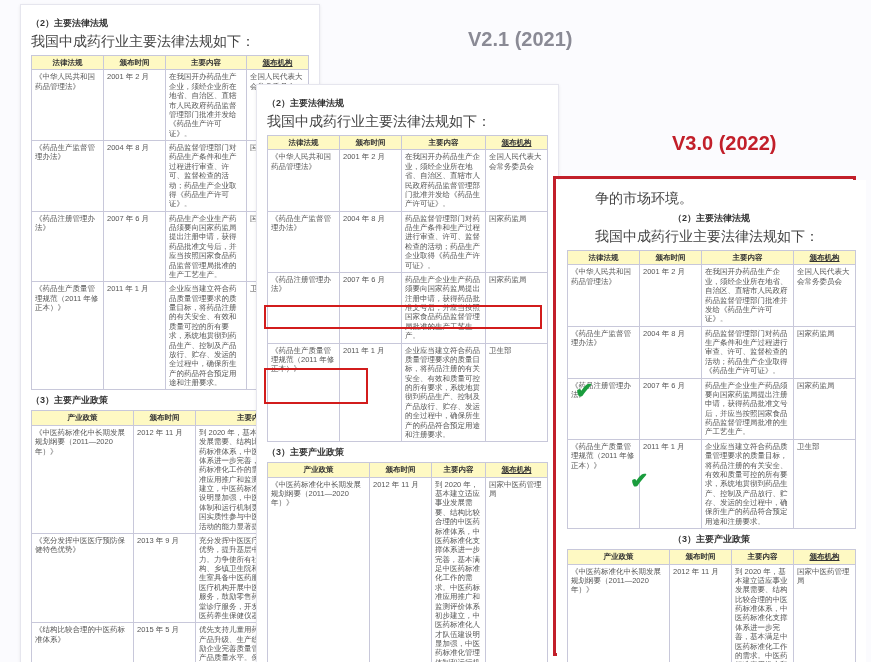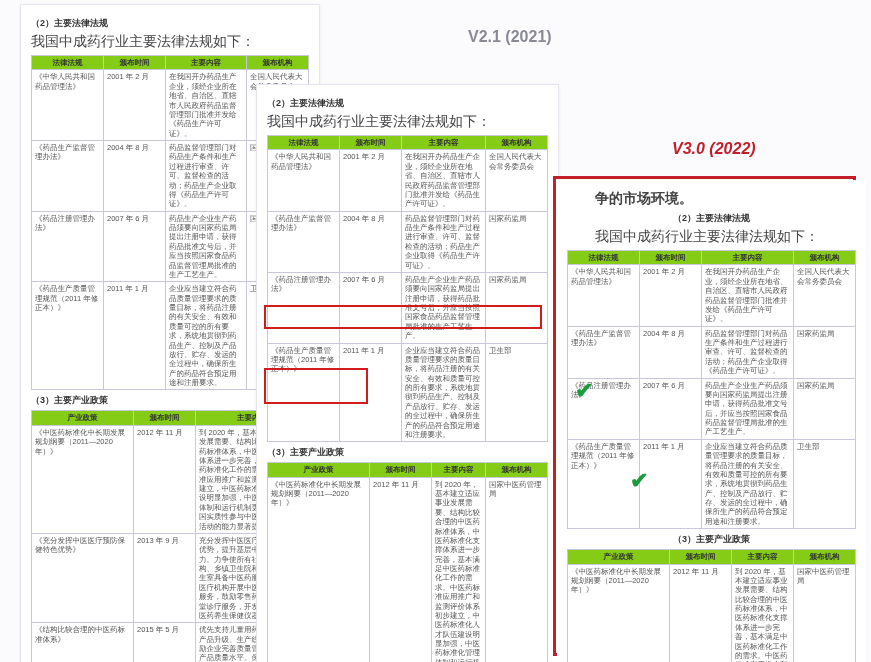--- a/index.html
+++ b/index.html
@@ -2,42 +2,42 @@
 <html><head>
 <meta charset="utf-8">
 <style>
   html,body{margin:0;padding:0;font-family:"Microsoft YaHei","SimSun",sans-serif;font-size:8px;color:#555;background:#fbfbfe;}
   .stage{position:relative;width:871px;height:662px;}
   .doc{position:absolute;background:#fff;border:1px solid #e6e6ee;padding:8px 10px 10px 10px;box-shadow:0 1px 3px rgba(0,0,0,0.08);}
   .doc h4{margin:4px 0 3px 0;font-size:9px;font-weight:600;color:#333;}
   .doc .sub{margin:2px 0 4px 0;font-size:14px;color:#444;}
   table{border-collapse:collapse;width:100%;}
   th,td{border:1px solid #c8c8da;padding:2px 3px;vertical-align:top;font-size:7.5px;line-height:1.25;color:#555;}
-  th{background:#84cc16;font-weight:600;color:#333;}
+  th{background:#fef9c3;font-weight:600;color:#333;}
   td.c{ }
-  .ver-label{position:absolute;font-size:16px;font-weight:600;}
+  .ver-label{position:absolute;font-size:20px;font-weight:600;}
   .v21{color:#8a8a95;}
   .v30{color:#c21f2a;}
   .red-box{position:absolute;border:2px solid #d21c1c;}
   .v3-outline{position:absolute;border:3px solid #c21f2a;}
   .check{position:absolute;color:#1a9c3d;font-size:22px;font-weight:bold;}
   .col-name{width:65px;}
   .col-date{width:55px;}
   .col-body{}
-  .col-org{width:55px;}
+  .col-org{width:55px;text-decoration:underline;}
   .p-name{width:95px;font-family:Liberation Serif, serif;}
   .p-date{width:55px;}
 </style>
 </head>
 <body>
 
 <div class="stage">
 
   <div class="ver-label v21" style="left:468px;top:28px;">V2.1 (2021)</div>
-  <div class="ver-label v30" style="left:672px;top:140px;font-style:italic;">V3.0 (2022)</div>
+  <div class="ver-label v30" style="left:672px;top:132px;">V3.0 (2022)</div>
 
   <div class="doc" style="left:20px;top:4px;width:278px;">
     <h4>（2）主要法律法规</h4>
     <div class="sub">我国中成药行业主要法律法规如下：</div>
     <table>
       <tbody>
           <tr>
         <th class="col-name">法律法规</th>
         <th class="col-date">颁布时间</th>
         <th class="col-body">主要内容</th>
@@ -156,21 +156,21 @@
 
     </tbody>
       </table>
   </div>
 
   <div class="red-box" style="left:264px;top:305px;width:274px;height:20px;"></div>
   <div class="red-box" style="left:264px;top:368px;width:100px;height:32px;"></div>
 
   <div class="v3-outline" style="left:553px;top:176px;width:297px;height:474px;"></div>
   <div class="doc" style="left:557px;top:180px;width:289px;border:none;box-shadow:none;">
-    <div class="sub" style="text-indent:2em;font-weight:bold;">争的市场环境。</div>
+    <div class="sub" style="text-indent:2em;">争的市场环境。</div>
     <h4 style="text-align:center;">（2）主要法律法规</h4>
     <div class="sub" style="text-indent:2em;">我国中成药行业主要法律法规如下：</div>
     <table>
       <tbody>
           <tr>
         <th class="col-name">法律法规</th>
         <th class="col-date">颁布时间</th>
         <th class="col-body">主要内容</th>
         <th class="col-org">颁布机构</th>
       </tr>

